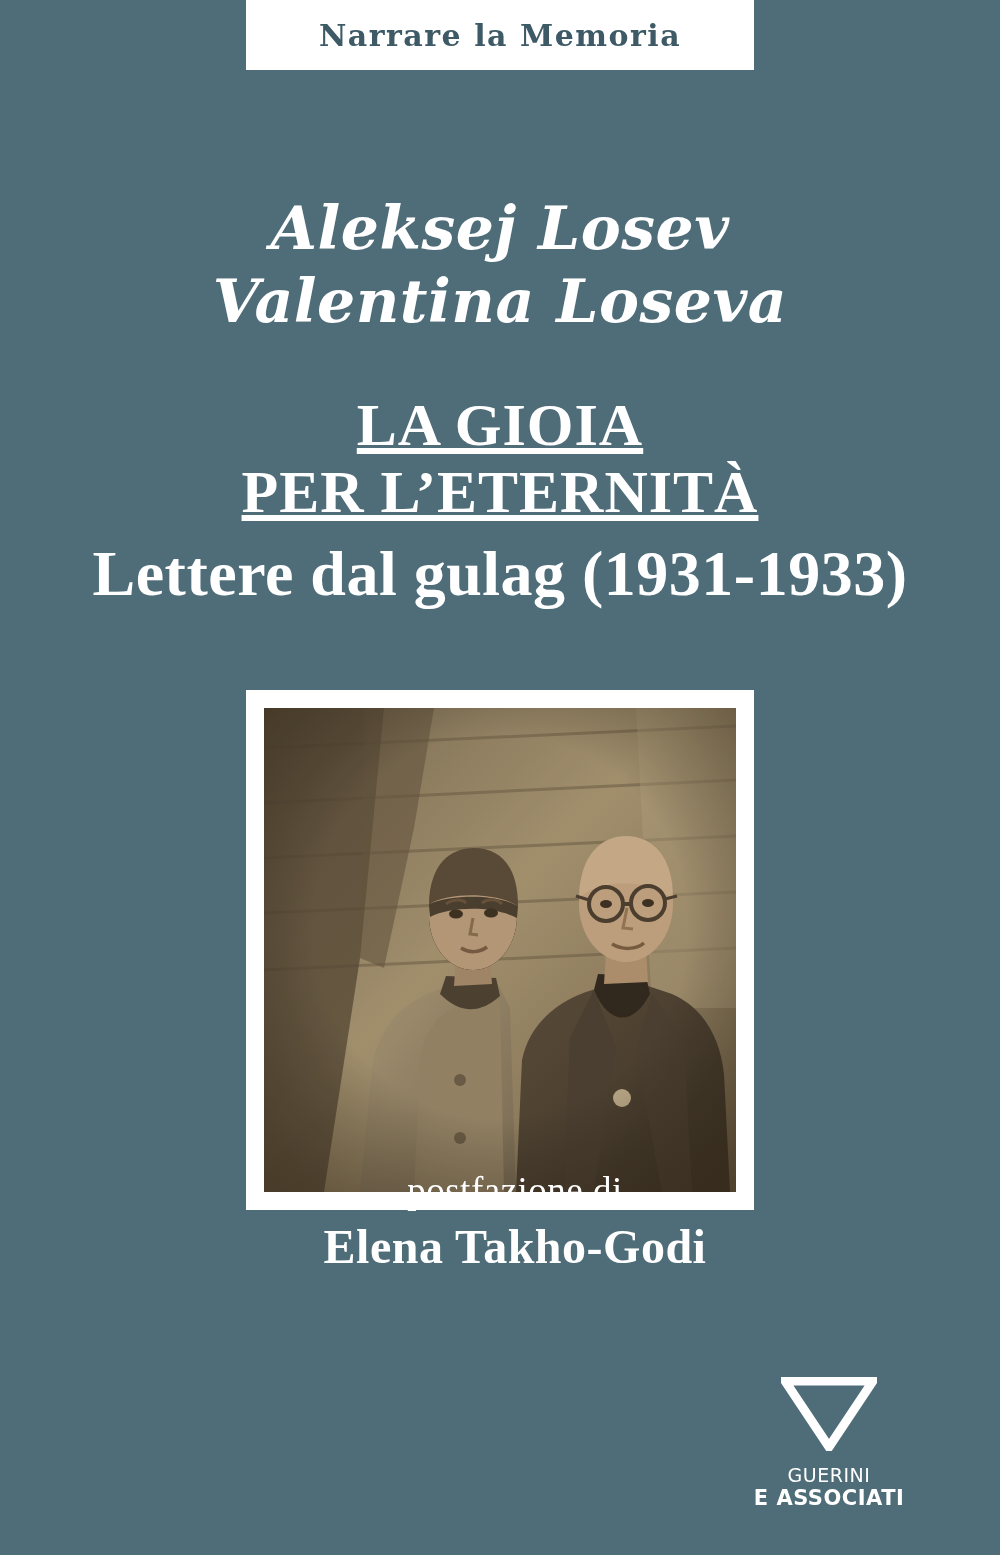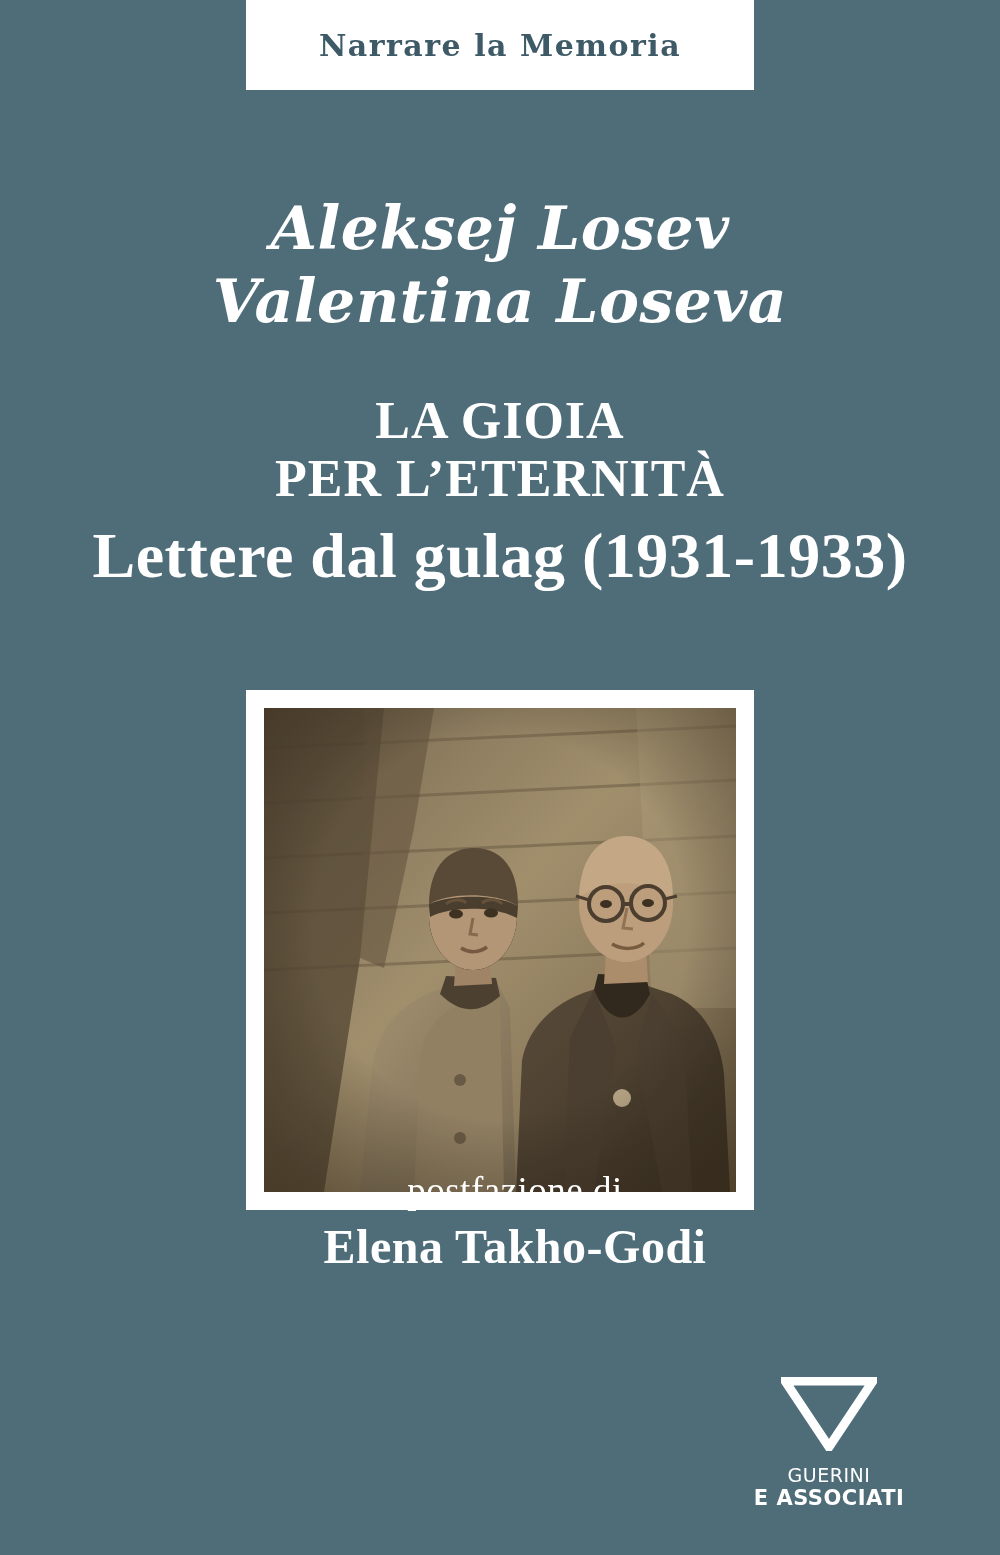--- a/index.html
+++ b/index.html
@@ -16,21 +16,21 @@
     height: 1555px;
     background: #4e6d78;
     overflow: hidden;
   }
   
   .series-banner {
     position: absolute;
     top: 0;
     left: 246px;
     width: 508px;
-    height: 90px;
+    height: 70px;
     background: #ffffff;
     display: flex;
     align-items: center;
     justify-content: center;
   }
   .series-banner .series-text {
     font-family: "DejaVu Serif", serif;
     font-size: 30px;
     font-weight: 700;
     letter-spacing: 1.5px;
@@ -60,24 +60,25 @@
   .title-block {
     position: absolute;
     top: 392px;
     left: 0;
     width: 1000px;
     text-align: center;
     color: #ffffff;
   }
   .title-line {
     font-family: "Liberation Serif", serif;
-    font-size: 52px;
+    font-size: 60px;
     font-weight: 700;
     line-height: 1.12;
     letter-spacing: 1px;
+    text-decoration: underline;
   }
   .subtitle-line {
     font-family: "Liberation Serif", serif;
     font-size: 64px;
     font-weight: 700;
     line-height: 1.2;
     margin-top: 10px;
     letter-spacing: 0.5px;
   }
 

